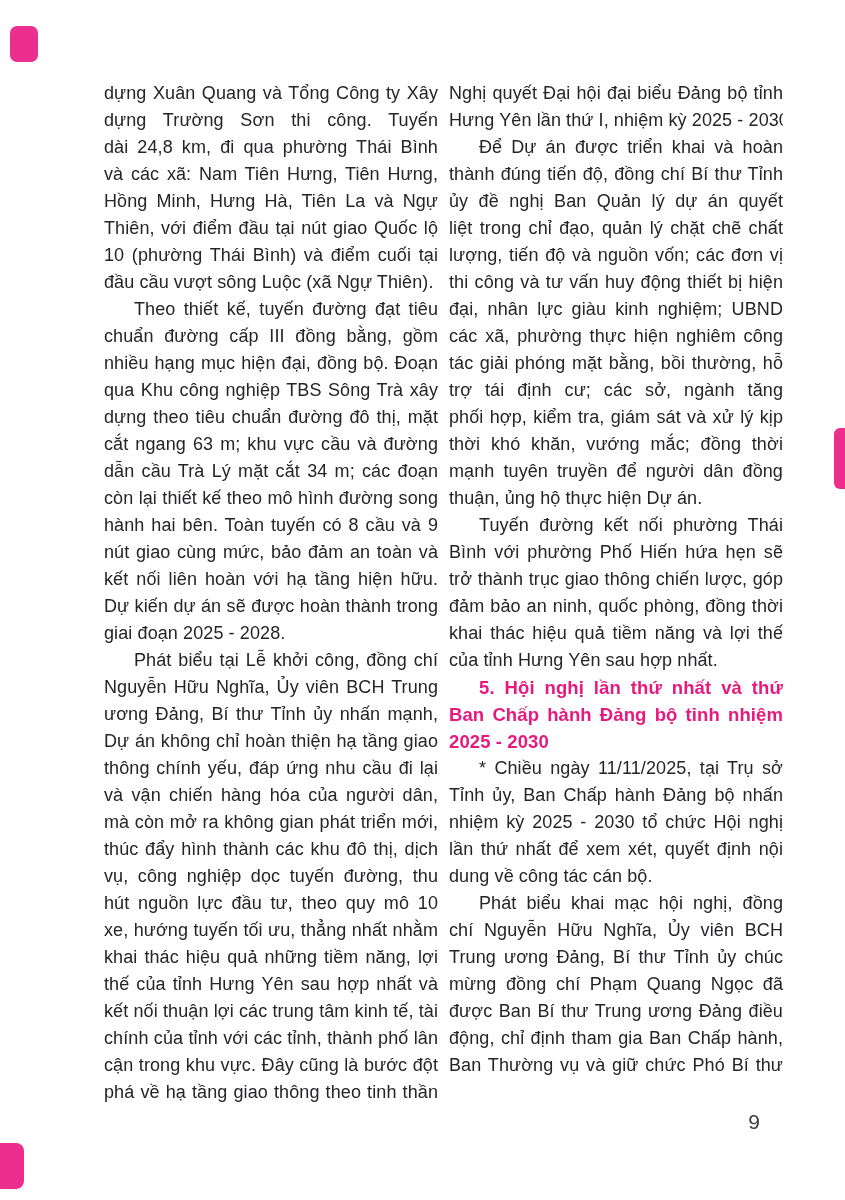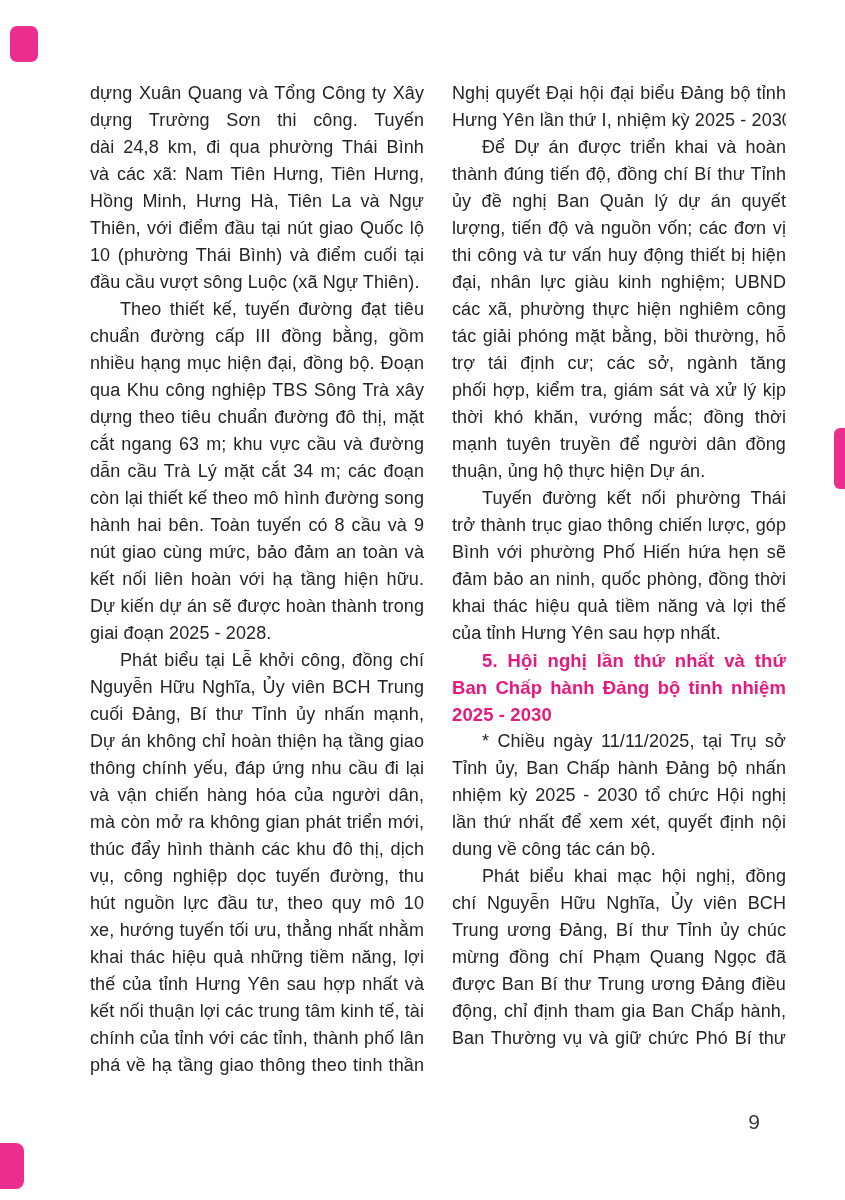--- a/index.html
+++ b/index.html
@@ -8,25 +8,25 @@
     width: 845px;
     height: 1200px;
     margin: 0 auto;
     background: #ffffff;
     font-family: "Liberation Sans", sans-serif;
     color: var(--text-color, #242429);
     overflow: hidden;
   }
   .columns {
     position: absolute;
-    left: 90px;
+    left: 104px;
     top: 80px;
     width: 680px;
     display: flex;
-    gap: 28px;
+    gap: 11px;
   }
   .col { width: 334px; flex: 0 0 334px; }
   .block { margin: 0; }
   .line {
     font-size: 18px;
     line-height: 27px;
     height: 27px;
     overflow: hidden;
     white-space: nowrap;
     text-align: left;
@@ -88,60 +88,62 @@
           <div class="line just">còn lại thiết kế theo mô hình đường song</div>
           <div class="line just">hành hai bên. Toàn tuyến có 8 cầu và 9</div>
           <div class="line just">nút giao cùng mức, bảo đảm an toàn và</div>
           <div class="line just">kết nối liên hoàn với hạ tầng hiện hữu.</div>
           <div class="line just">Dự kiến dự án sẽ được hoàn thành trong</div>
           <div class="line">giai đoạn 2025 - 2028.</div>
         </div>
         <div class="block body">
           <div class="line just indent">Phát biểu tại Lễ khởi công, đồng chí</div>
           <div class="line just">Nguyễn Hữu Nghĩa, Ủy viên BCH Trung</div>
-          <div class="line just">cuối Đảng, Bí thư Tỉnh ủy nhấn mạnh,</div>
+          <div class="line just">ương Đảng, Bí thư Tỉnh ủy nhấn mạnh,</div>
           <div class="line just">Dự án không chỉ hoàn thiện hạ tầng giao</div>
           <div class="line just">thông chính yếu, đáp ứng nhu cầu đi lại</div>
           <div class="line just">và vận chiến hàng hóa của người dân,</div>
           <div class="line just">mà còn mở ra không gian phát triển mới,</div>
           <div class="line just">thúc đẩy hình thành các khu đô thị, dịch</div>
           <div class="line just">vụ, công nghiệp dọc tuyến đường, thu</div>
           <div class="line just">hút nguồn lực đầu tư, theo quy mô 10 làn</div>
           <div class="line just">xe, hướng tuyến tối ưu, thẳng nhất nhằm</div>
           <div class="line just">khai thác hiệu quả những tiềm năng, lợi</div>
           <div class="line just">thế của tỉnh Hưng Yên sau hợp nhất và</div>
           <div class="line just">kết nối thuận lợi các trung tâm kinh tế, tài</div>
           <div class="line just">chính của tỉnh với các tỉnh, thành phố lân</div>
+          <div class="line just">cận trong khu vực. Đây cũng là bước đột</div>
           <div class="line just">phá về hạ tầng giao thông theo tinh thần</div>
         </div>
       </div>
     <div class="col" id="col-1">
         <div class="block body">
           <div class="line just">Nghị quyết Đại hội đại biểu Đảng bộ tỉnh</div>
           <div class="line">Hưng Yên lần thứ I, nhiệm kỳ 2025 - 2030.</div>
         </div>
         <div class="block body">
           <div class="line just indent">Để Dự án được triển khai và hoàn</div>
           <div class="line just">thành đúng tiến độ, đồng chí Bí thư Tỉnh</div>
           <div class="line just">ủy đề nghị Ban Quản lý dự án quyết</div>
+          <div class="line just">liệt trong chỉ đạo, quản lý chặt chẽ chất</div>
           <div class="line just">lượng, tiến độ và nguồn vốn; các đơn vị</div>
           <div class="line just">thi công và tư vấn huy động thiết bị hiện</div>
           <div class="line just">đại, nhân lực giàu kinh nghiệm; UBND</div>
           <div class="line just">các xã, phường thực hiện nghiêm công</div>
           <div class="line just">tác giải phóng mặt bằng, bồi thường, hỗ</div>
           <div class="line just">trợ tái định cư; các sở, ngành tăng cường</div>
           <div class="line just">phối hợp, kiểm tra, giám sát và xử lý kịp</div>
           <div class="line just">thời khó khăn, vướng mắc; đồng thời đẩy</div>
           <div class="line just">mạnh tuyên truyền để người dân đồng</div>
           <div class="line">thuận, ủng hộ thực hiện Dự án.</div>
         </div>
         <div class="block body">
           <div class="line just indent">Tuyến đường kết nối phường Thái</div>
+          <div class="line just">Bình với phường Phố Hiến hứa hẹn sẽ</div>
           <div class="line just">trở thành trục giao thông chiến lược, góp</div>
-          <div class="line just">Bình với phường Phố Hiến hứa hẹn sẽ</div>
           <div class="line just">đảm bảo an ninh, quốc phòng, đồng thời</div>
           <div class="line just">khai thác hiệu quả tiềm năng và lợi thế</div>
           <div class="line">của tỉnh Hưng Yên sau hợp nhất.</div>
         </div>
         <div class="block heading">
           <div class="line just indent">5. Hội nghị lần thứ nhất và thứ hai,</div>
           <div class="line just">Ban Chấp hành Đảng bộ tỉnh nhiệm kỳ</div>
           <div class="line">2025 - 2030</div>
         </div>
         <div class="block body">

